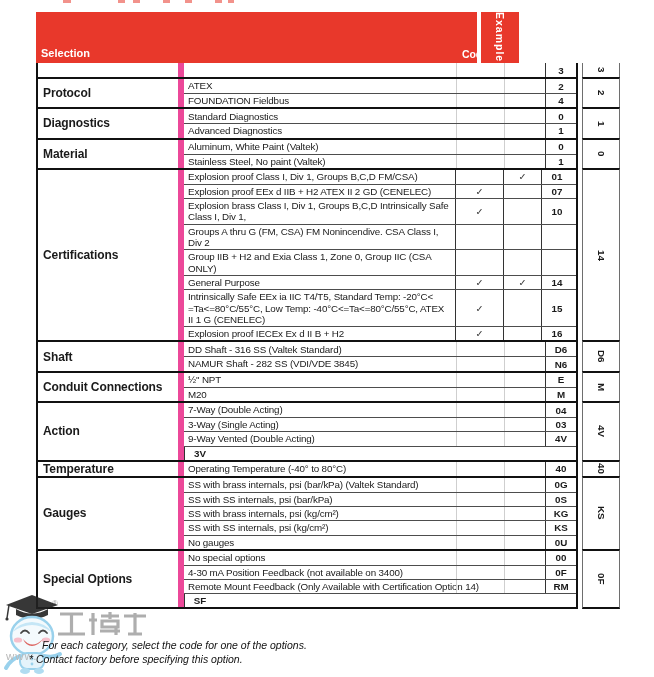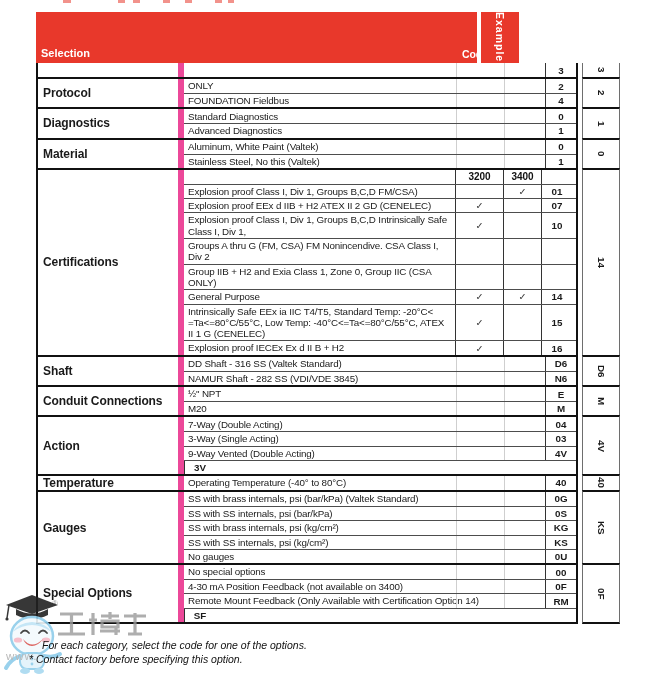--- a/index.html
+++ b/index.html
@@ -111,21 +111,21 @@
           </div>
         </div>
         <div class="section">
           <div class="smain">
             <div class="cat">Protocol</div>
             <div class="rows">
               <div class="row">
                 <div class="sel w-full">
                   <div class="fl fl1"></div>
                   <div class="fl fl2"></div>
-                  <span>ONLY</span>
+                  <span>ATEX</span>
                 </div>
                 <div class="codecell">2</div>
               </div>
               <div class="row">
                 <div class="sel w-full">
                   <div class="fl fl1"></div>
                   <div class="fl fl2"></div>
                   <span>FOUNDATION Fieldbus</span>
                 </div>
                 <div class="codecell">4</div>
@@ -171,40 +171,34 @@
                   <div class="fl fl1"></div>
                   <div class="fl fl2"></div>
                   <span>Aluminum, White Paint (Valtek)</span>
                 </div>
                 <div class="codecell">0</div>
               </div>
               <div class="row">
                 <div class="sel w-full">
                   <div class="fl fl1"></div>
                   <div class="fl fl2"></div>
-                  <span>Stainless Steel, No this (Valtek)</span>
+                  <span>Stainless Steel, No paint (Valtek)</span>
                 </div>
                 <div class="codecell">1</div>
               </div>
             </div>
           </div>
           <div class="excell">
             <span class="vert">0</span>
           </div>
         </div>
         <div class="section">
           <div class="smain">
             <div class="cat">Certifications</div>
             <div class="rows">
-              <div class="row subhead">
-                <div class="sel w-cert"></div>
-                <div class="chk c1">3200</div>
-                <div class="chk c2">3400</div>
-                <div class="codecell"></div>
-              </div>
               <div class="row">
                 <div class="sel w-cert">
                   <span>Explosion proof Class I, Div 1, Groups B,C,D FM/CSA)</span>
                 </div>
                 <div class="chk c1"></div>
                 <div class="chk c2">
                   <span>✓</span>
                 </div>
                 <div class="codecell">01</div>
               </div>
@@ -213,21 +207,21 @@
                   <span>Explosion proof EEx d IIB + H2 ATEX II 2 GD (CENELEC)</span>
                 </div>
                 <div class="chk c1">
                   <span>✓</span>
                 </div>
                 <div class="chk c2"></div>
                 <div class="codecell">07</div>
               </div>
               <div class="row">
                 <div class="sel w-cert">
-                  <span>Explosion proof Class I, Div 1, Groups B,C,D Intrinsically Safe Class I, Div 1,</span>
+                  <span>Explosion brass Class I, Div 1, Groups B,C,D Intrinsically Safe Class I, Div 1,</span>
                 </div>
                 <div class="chk c1">
                   <span>✓</span>
                 </div>
                 <div class="chk c2"></div>
                 <div class="codecell">10</div>
               </div>
               <div class="row">
                 <div class="sel w-cert">
                   <span>Groups A thru G (FM, CSA) FM Nonincendive. CSA Class I, Div 2</span>

